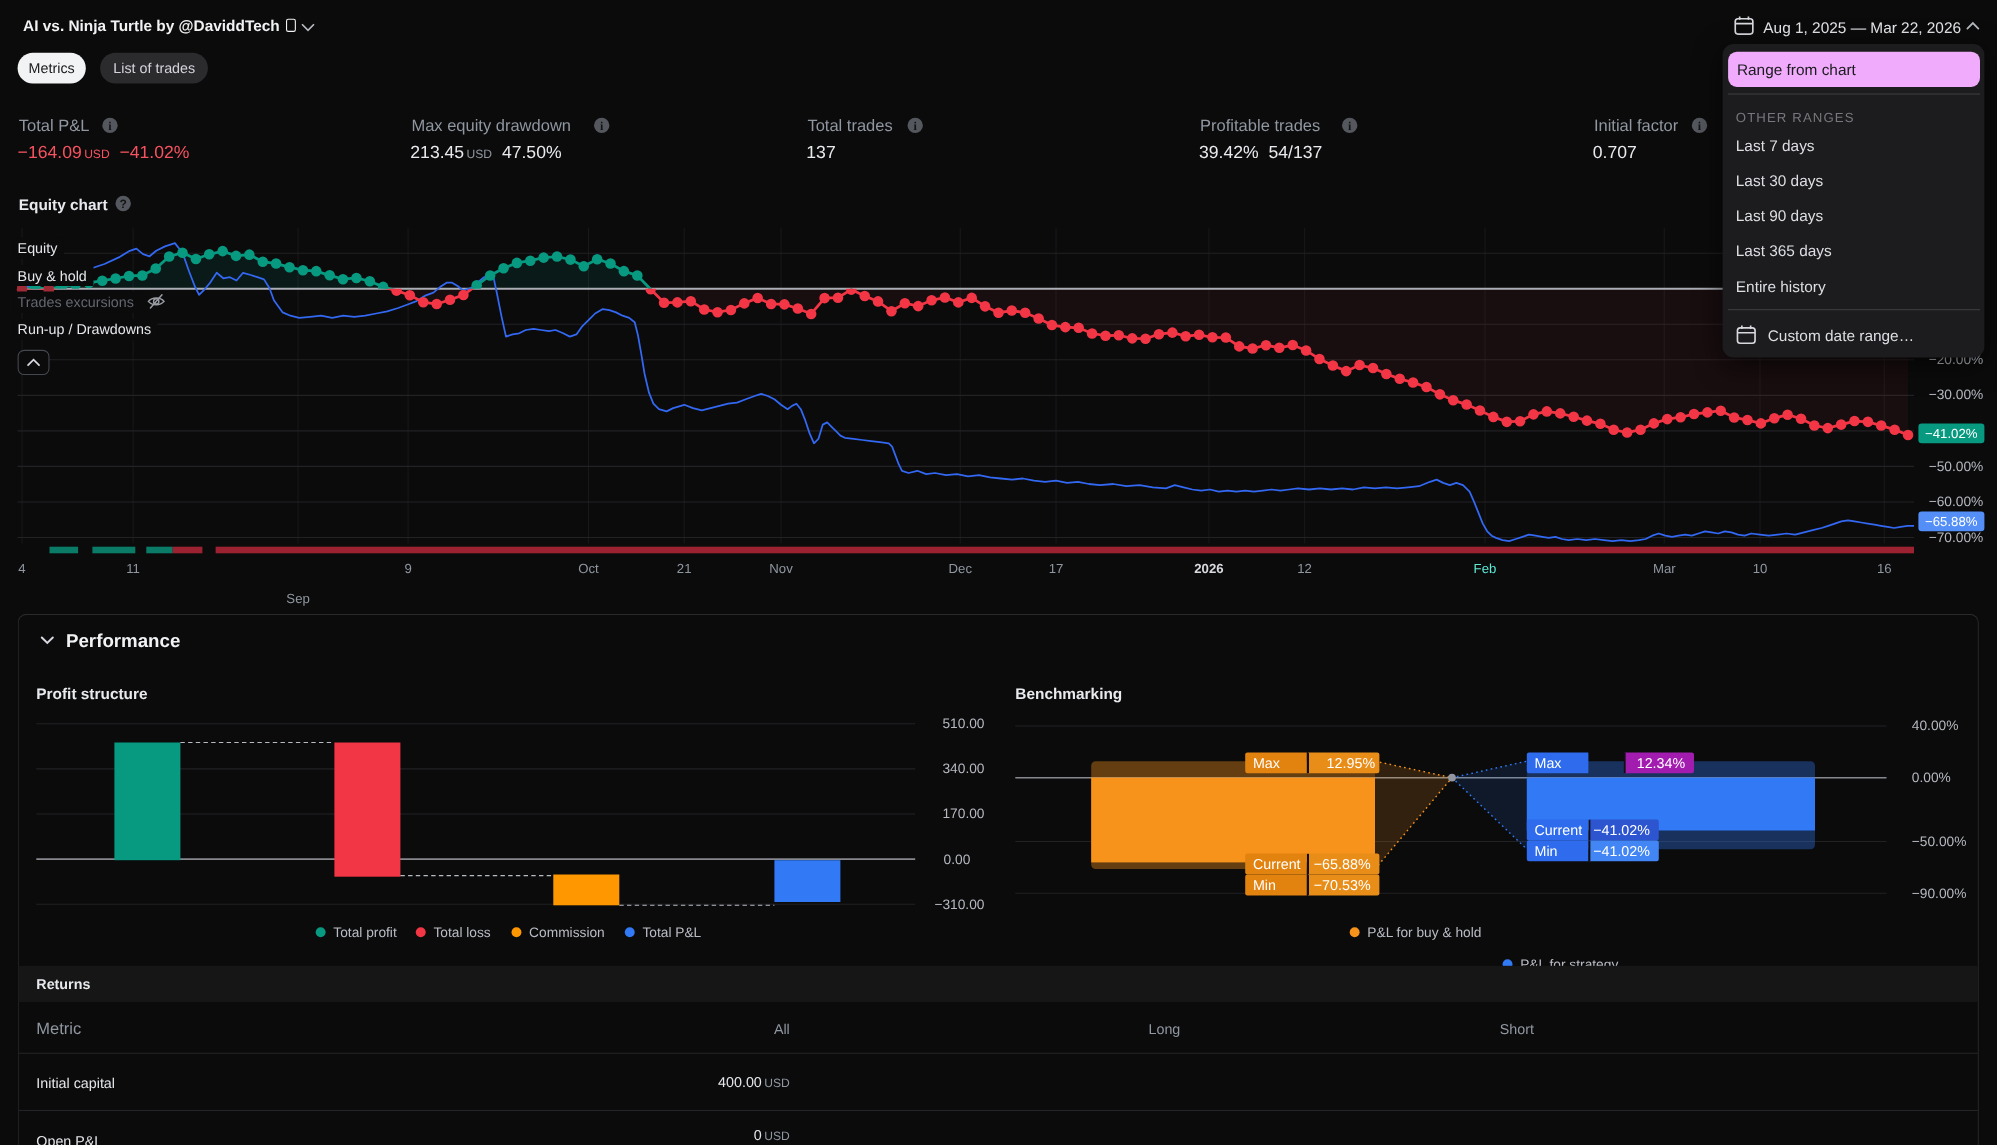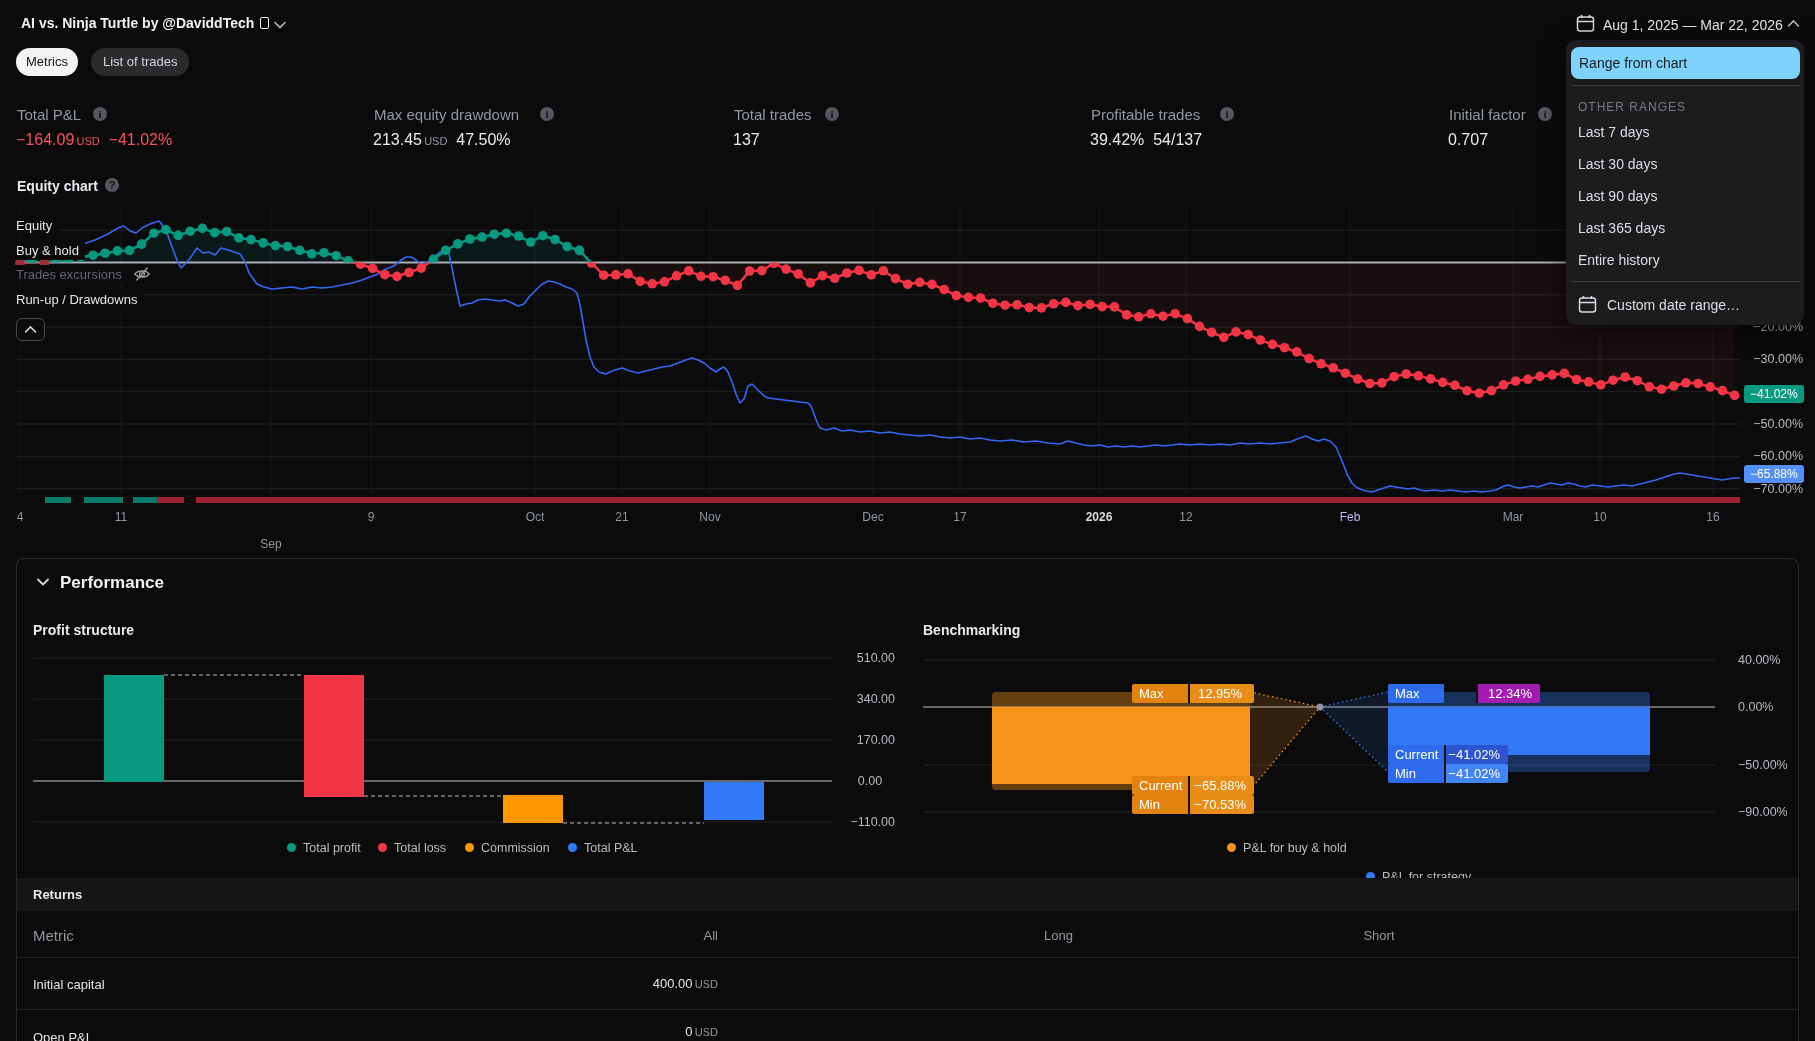--- a/index.html
+++ b/index.html
@@ -325,48 +325,48 @@
 <div class="abs" style="left:96px;top:510px;width:50px;text-align:center;font-size:12px;color:#9097a1;">11</div>
 <div class="abs" style="left:246px;top:510px;width:50px;text-align:center;font-size:12px;color:#9097a1;margin-top:27px;">Sep</div>
 <div class="abs" style="left:346px;top:510px;width:50px;text-align:center;font-size:12px;color:#9097a1;">9</div>
 <div class="abs" style="left:510px;top:510px;width:50px;text-align:center;font-size:12px;color:#9097a1;">Oct</div>
 <div class="abs" style="left:597px;top:510px;width:50px;text-align:center;font-size:12px;color:#9097a1;">21</div>
 <div class="abs" style="left:685px;top:510px;width:50px;text-align:center;font-size:12px;color:#9097a1;">Nov</div>
 <div class="abs" style="left:848px;top:510px;width:50px;text-align:center;font-size:12px;color:#9097a1;">Dec</div>
 <div class="abs" style="left:935px;top:510px;width:50px;text-align:center;font-size:12px;color:#9097a1;">17</div>
 <div class="abs" style="left:1074px;top:510px;width:50px;text-align:center;font-size:12px;color:#d8dade;font-weight:bold;">2026</div>
 <div class="abs" style="left:1161px;top:510px;width:50px;text-align:center;font-size:12px;color:#9097a1;">12</div>
-<div class="abs" style="left:1325px;top:510px;width:50px;text-align:center;font-size:12px;color:#c4b5fd;">Feb</div>
+<div class="abs" style="left:1325px;top:510px;width:50px;text-align:center;font-size:12px;color:#5eead4;">Feb</div>
 <div class="abs" style="left:1488px;top:510px;width:50px;text-align:center;font-size:12px;color:#9097a1;">Mar</div>
 <div class="abs" style="left:1575px;top:510px;width:50px;text-align:center;font-size:12px;color:#9097a1;">10</div>
 <div class="abs" style="left:1688px;top:510px;width:50px;text-align:center;font-size:12px;color:#9097a1;">16</div>
 <div class="abs" style="left:16px;top:558px;width:1783px;height:483px;border:1px solid #2a2a2d;border-radius:8px 8px 0 0;border-bottom:none;"></div>
 <svg class="abs" style="left:36px;top:576px;" width="14" height="12" viewBox="0 0 14 12">
     <path d="M2 3.5 L7 8.5 L12 3.5" stroke="#d7d9de" stroke-width="1.8" fill="none" stroke-linecap="round"></path>
   </svg>
 <div class="abs" style="left:60px;top:573px;font-size:17px;font-weight:bold;color:#f1f2f4;">Performance</div>
 <div class="abs" style="left:33px;top:622px;font-size:14px;font-weight:bold;color:#e8eaee;">Profit structure</div>
 <div class="abs" style="left:923px;top:622px;font-size:14px;font-weight:bold;color:#e8eaee;">Benchmarking</div>
 <div class="ax" style="left:845px;top:651px;width:50px;text-align:right;">510.00</div>
 <div class="ax" style="left:845px;top:692px;width:50px;text-align:right;">340.00</div>
 <div class="ax" style="left:845px;top:733px;width:50px;text-align:right;">170.00</div>
 <div class="ax" style="left:845px;top:774px;width:50px;text-align:center;">0.00</div>
-<div class="ax" style="left:845px;top:815px;width:50px;text-align:right;">−110.00</div>
+<div class="ax" style="left:845px;top:815px;width:50px;text-align:right;">−310.00</div>
 <div class="ax" style="left:1738px;top:653px;width:60px;text-align:left;">40.00%</div>
 <div class="ax" style="left:1738px;top:700px;width:60px;text-align:left;">0.00%</div>
 <div class="ax" style="left:1738px;top:758px;width:60px;text-align:left;">−50.00%</div>
 <div class="ax" style="left:1738px;top:805px;width:60px;text-align:left;">−90.00%</div>
 <div class="leg" style="left:287px;top:841px;"><span class="dot" style="background:#089981;"></span>Total profit</div>
 <div class="leg" style="left:378px;top:841px;"><span class="dot" style="background:#f23645;"></span>Total loss</div>
 <div class="leg" style="left:465px;top:841px;"><span class="dot" style="background:#ff9800;"></span>Commission</div>
 <div class="leg" style="left:568px;top:841px;"><span class="dot" style="background:#3179f5;"></span>Total P&amp;L</div>
 <div class="leg" style="left:1227px;top:841px;"><span class="dot" style="background:#f7931a;"></span>P&amp;L for buy &amp; hold</div>
 <div class="leg" style="left:1366px;top:870px;"><span class="dot" style="background:#3179f5;"></span>P&amp;L for strategy</div>
 <div class="abs" style="left:1132px;top:684px;height:19px;line-height:19px;background:#e2820f;color:#fff;font-size:13px;padding:0 0 0 7px;width:56px;border-radius:2px 0 0 2px;">Max</div>
-<div class="abs" style="left:1188px;top:684px;height:19px;line-height:19px;background:#e88d18;color:#fff;font-size:13px;text-align:center;padding:0 8px 0 4px;width:66px;border-left:2px solid #101013;border-radius:0 2px 2px 0;">12.95%</div>
+<div class="abs" style="left:1188px;top:684px;height:19px;line-height:19px;background:#e88d18;color:#fff;font-size:13px;text-align:left;padding:0 8px 0 16px;width:66px;border-left:2px solid #101013;border-radius:0 2px 2px 0;">12.95%</div>
 <div class="abs" style="left:1132px;top:776px;height:19px;line-height:19px;background:#e2820f;color:#fff;font-size:13px;padding:0 0 0 7px;width:56px;border-radius:2px 0 0 2px;">Current</div>
 <div class="abs" style="left:1188px;top:776px;height:19px;line-height:19px;background:#e88d18;color:#fff;font-size:13px;text-align:right;padding:0 8px 0 0;width:66px;border-left:2px solid #101013;border-radius:0 2px 2px 0;">−65.88%</div>
 <div class="abs" style="left:1132px;top:795px;height:19px;line-height:19px;background:#e2820f;color:#fff;font-size:13px;padding:0 0 0 7px;width:56px;border-radius:2px 0 0 2px;">Min</div>
 <div class="abs" style="left:1188px;top:795px;height:19px;line-height:19px;background:#e88d18;color:#fff;font-size:13px;text-align:right;padding:0 8px 0 0;width:66px;border-left:2px solid #101013;border-radius:0 2px 2px 0;">−70.53%</div>
 <div class="abs" style="left:1388px;top:684px;height:19px;line-height:19px;background:#2f6ced;color:#fff;font-size:13px;padding:0 0 0 7px;width:56px;border-radius:2px 0 0 2px;">Max</div>
 <div class="abs" style="left:1444px;top:684px;height:19px;line-height:19px;background:#a21caf;color:#fff;font-size:13px;text-align:right;padding:0 8px 0 0;width:64px;border-left:2px solid #101013;border-radius:0 2px 2px 0;margin-left:32px;">12.34%</div>
 <div class="abs" style="left:1388px;top:745px;height:19px;line-height:19px;background:#2f6ced;color:#fff;font-size:13px;padding:0 0 0 7px;width:56px;border-radius:2px 0 0 2px;">Current</div>
 <div class="abs" style="left:1444px;top:745px;height:19px;line-height:19px;background:#2c55cf;color:#fff;font-size:13px;text-align:right;padding:0 8px 0 0;width:64px;border-left:2px solid #101013;border-radius:0 2px 2px 0;">−41.02%</div>
 <div class="abs" style="left:1388px;top:764px;height:19px;line-height:19px;background:#2f6ced;color:#fff;font-size:13px;padding:0 0 0 7px;width:56px;border-radius:2px 0 0 2px;">Min</div>
 <div class="abs" style="left:1444px;top:764px;height:19px;line-height:19px;background:#4285f5;color:#fff;font-size:13px;text-align:right;padding:0 8px 0 0;width:64px;border-left:2px solid #101013;border-radius:0 2px 2px 0;">−41.02%</div>
@@ -376,21 +376,21 @@
 <div class="abs lbl" style="left:33px;top:927px;">Metric</div>
 <div class="abs lbl" style="left:618px;top:928px;width:100px;text-align:right;font-size:13px;">All</div>
 <div class="abs lbl" style="left:973px;top:928px;width:100px;text-align:right;font-size:13px;">Long</div>
 <div class="abs lbl" style="left:1329px;top:928px;width:100px;text-align:center;font-size:13px;">Short</div>
 <div class="abs" style="left:17px;top:958px;width:1781px;height:52px;border-bottom:1px solid #242427;"></div>
 <div class="abs" style="left:33px;top:977px;font-size:13px;color:#e4e6ea;">Initial capital</div>
 <div class="abs" style="left:518px;top:976px;width:200px;text-align:right;font-size:13px;color:#e4e6ea;">400.00<span style="font-size:11px;color:#9097a1;"> USD</span></div>
 <div class="abs" style="left:33px;top:1030px;font-size:13px;color:#e4e6ea;">Open P&amp;L</div>
 <div class="abs" style="left:518px;top:1024px;width:200px;text-align:right;font-size:13px;color:#e4e6ea;">0<span style="font-size:11px;color:#9097a1;"> USD</span></div>
 <div class="abs" style="left:1566px;top:40px;width:238px;height:285px;background:#1c1c1e;border-radius:10px;box-shadow:0 6px 24px rgba(0,0,0,0.6);"></div>
-<div class="abs" style="left:1571px;top:47px;width:229px;height:32px;background:#7dd3fc;border-radius:8px;color:#1a1b1d;font-size:14px;line-height:32px;padding-left:8px;">Range from chart</div>
+<div class="abs" style="left:1571px;top:47px;width:229px;height:32px;background:#f0abfc;border-radius:8px;color:#1a1b1d;font-size:14px;line-height:32px;padding-left:8px;">Range from chart</div>
 <div class="abs" style="left:1571px;top:85px;width:229px;height:1px;background:#3c3c40;"></div>
 <div class="abs" style="left:1578px;top:100px;font-size:12px;color:#77787d;letter-spacing:1px;">OTHER RANGES</div>
 <div class="abs" style="left:1578px;top:124px;font-size:14px;color:#dcdee2;">Last 7 days</div>
 <div class="abs" style="left:1578px;top:156px;font-size:14px;color:#dcdee2;">Last 30 days</div>
 <div class="abs" style="left:1578px;top:188px;font-size:14px;color:#dcdee2;">Last 90 days</div>
 <div class="abs" style="left:1578px;top:220px;font-size:14px;color:#dcdee2;">Last 365 days</div>
 <div class="abs" style="left:1578px;top:252px;font-size:14px;color:#dcdee2;">Entire history</div>
 <div class="abs" style="left:1571px;top:281px;width:229px;height:1px;background:#3c3c40;"></div>
 <svg class="abs" style="left:1578px;top:295px;" width="19" height="19" viewBox="0 0 19 19">
     <rect x="1.5" y="3" width="16" height="14" rx="2.5" stroke="#d7d9de" stroke-width="1.5" fill="none"></rect>

